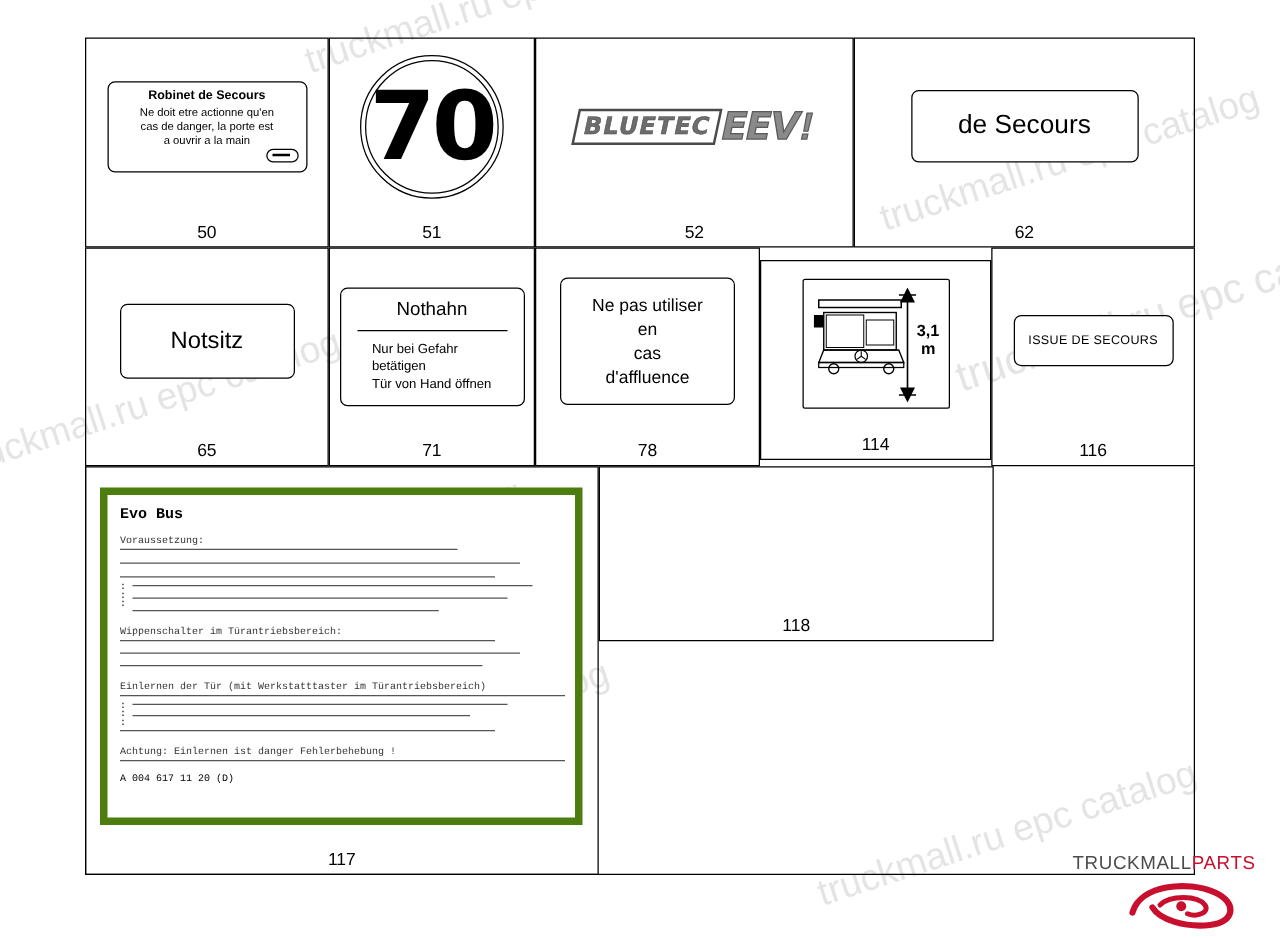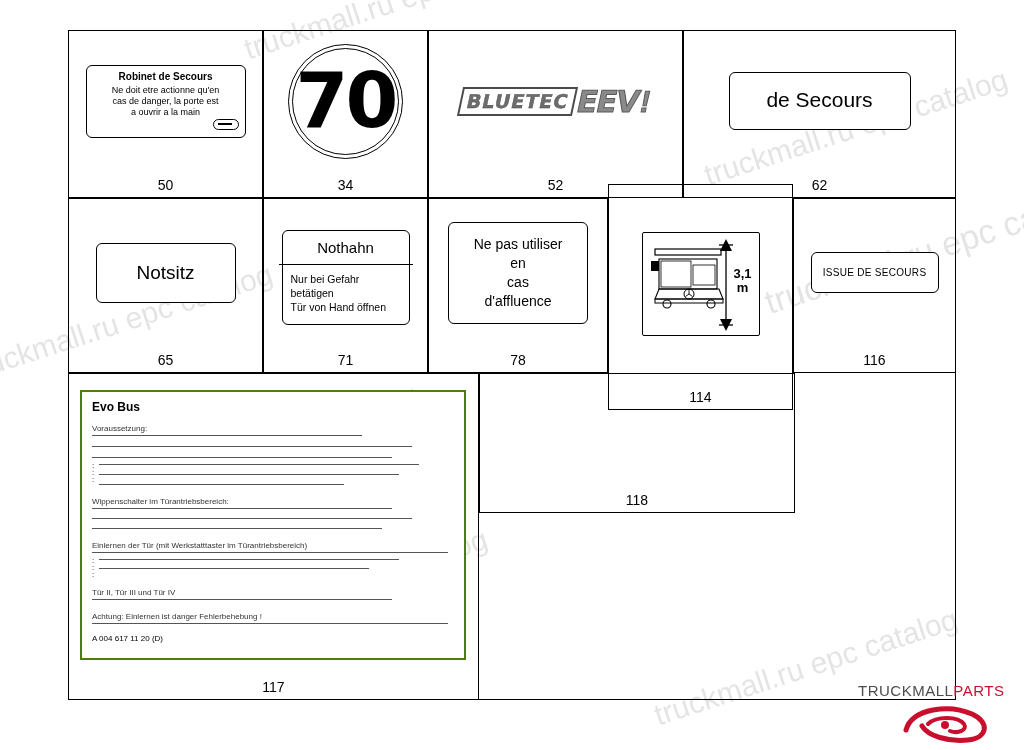--- a/index.html
+++ b/index.html
@@ -144,21 +144,21 @@
     color: #8a8a8a;
     -webkit-text-stroke: 1px #5a5a5a;
   }
 
   .p62 { width: 182px; padding: 14px 8px 16px; }
   .p62 .t { font-size: 21px; line-height: 26px; }
 
   .p65 { width: 140px; padding: 18px 8px; }
   .p65 .t { font-size: 19px; }
 
-  .p71 { width: 128px; padding: 8px 4px 10px; margin-top: 10px; }
+  .p71 { width: 148px; padding: 8px 21px 10px; margin-top: 10px; }
   .p71 .t1 { font-size: 15px; margin-bottom: 8px; }
   .p71 .sep { border-top: 1px solid #000; margin: 0 -8px 7px; }
   .p71 .t2 { font-size: 10.5px; line-height: 14px; text-align: left; padding-left: 4px; }
 
   .p78 { width: 140px; padding: 12px 24px; }
   .p78 .t { font-size: 14px; line-height: 19px; }
 
   
   .h114 {
     position: relative;
@@ -196,25 +196,25 @@
     width: 40px; height: 26px;
   }
 
   
   .doc117 {
     position: absolute;
     left: 80px;
     top: 390px;
     width: 386px;
     height: 270px;
-    border: 2px solid #4d7c0f;
+    border: 6px solid #4d7c0f;
     background: #fff;
     box-sizing: border-box;
     padding: 8px 10px;
-    font-family: Liberation Sans, sans-serif;
+    font-family: Liberation Mono, monospace;
     overflow: hidden;
   }
   .doc117 .title { font-size: 12px; font-weight: bold; margin-bottom: 10px; }
   .doc117 .ln { font-size: 8px; color: #333; margin-top: 7px; }
   .doc117 .rule { border-top: 1px solid #555; margin-top: 2px; }
   .doc117 .rule.s1 { width: 270px; }
   .doc117 .rule.s2 { width: 300px; }
   .doc117 .rule.s3 { width: 320px; }
   .doc117 .rule.s4 { width: 245px; }
   .doc117 .rule.s5 { width: 290px; }
@@ -268,21 +268,21 @@
 </div>
 
 <div class="frame" style="left:263px; top:30px; width:165px; height:168px;">
   <div class="cell-art">
     <div class="circle-wrap">
       <div class="circle-outer"></div>
       <div class="circle-inner"></div>
       <div class="circle-num">70</div>
     </div>
   </div>
-  <div class="cell-num">34</div>
+  <div class="cell-num">51</div>
 </div>
 
 <div class="frame" style="left:428px; top:30px; width:255px; height:168px;">
   <div class="cell-art">
     <div class="bluetec">
       <div class="bt">BLUETEC</div>
       <div class="eev">EEV</div>
       <div class="bang">!</div>
     </div>
   </div>
@@ -322,21 +322,21 @@
 <div class="frame" style="left:428px; top:198px; width:180px; height:175px;">
   <div class="cell-art">
     <div class="plate p78">
       <div class="t">Ne pas utiliser en</div>
       <div class="t">cas d'affluence</div>
     </div>
   </div>
   <div class="cell-num">78</div>
 </div>
 
-<div class="frame" style="left:608px; top:184px; width:185px; height:226px;">
+<div class="frame" style="left:608px; top:208px; width:185px; height:160px;">
   <div class="cell-art">
     <div class="h114">
       <svg class="bus" viewBox="0 0 76 64">
         <rect x="4" y="2" width="66" height="6" fill="none" stroke="#000" stroke-width="1.2"></rect>
         <rect x="0" y="14" width="8" height="10" fill="#000"></rect>
         <rect x="8" y="12" width="58" height="30" fill="none" stroke="#000" stroke-width="1.1"></rect>
         <rect x="10" y="14" width="30" height="26" fill="#fff" stroke="#000" stroke-width="0.8"></rect>
         <rect x="42" y="18" width="22" height="20" fill="#fff" stroke="#000" stroke-width="0.8"></rect>
         <path d="M8 42 L68 42 L72 52 L4 52 Z" fill="none" stroke="#000" stroke-width="1.1"></path>
         <circle cx="38" cy="47" r="5" fill="none" stroke="#000" stroke-width="1"></circle>
@@ -398,21 +398,20 @@
   <div class="ln" style="margin-top:12px;">Einlernen der Tür (mit Werkstatttaster im Türantriebsbereich)</div>
   <div class="rule full"></div>
   <div class="bul">
     <div class="dots">:<br>:<br>:</div>
     <div style="flex:1;">
       <div class="rule s2"></div>
       <div class="rule s1" style="margin-top:8px;"></div>
     </div>
   </div>
 
-  <div class="ln" style="margin-top:10px;">Tür II, Tür III und Tür IV</div>
   <div class="rule s2"></div>
 
   <div class="ln" style="margin-top:12px;">Achtung: Einlernen ist danger Fehlerbehebung !</div>
   <div class="rule full"></div>
 
   <div class="foot">A 004 617 11 20 (D)</div>
 </div>
 
 <div class="frame" style="left:479px; top:373px; width:316px; height:140px;">
   <div class="cell-num">118</div>

